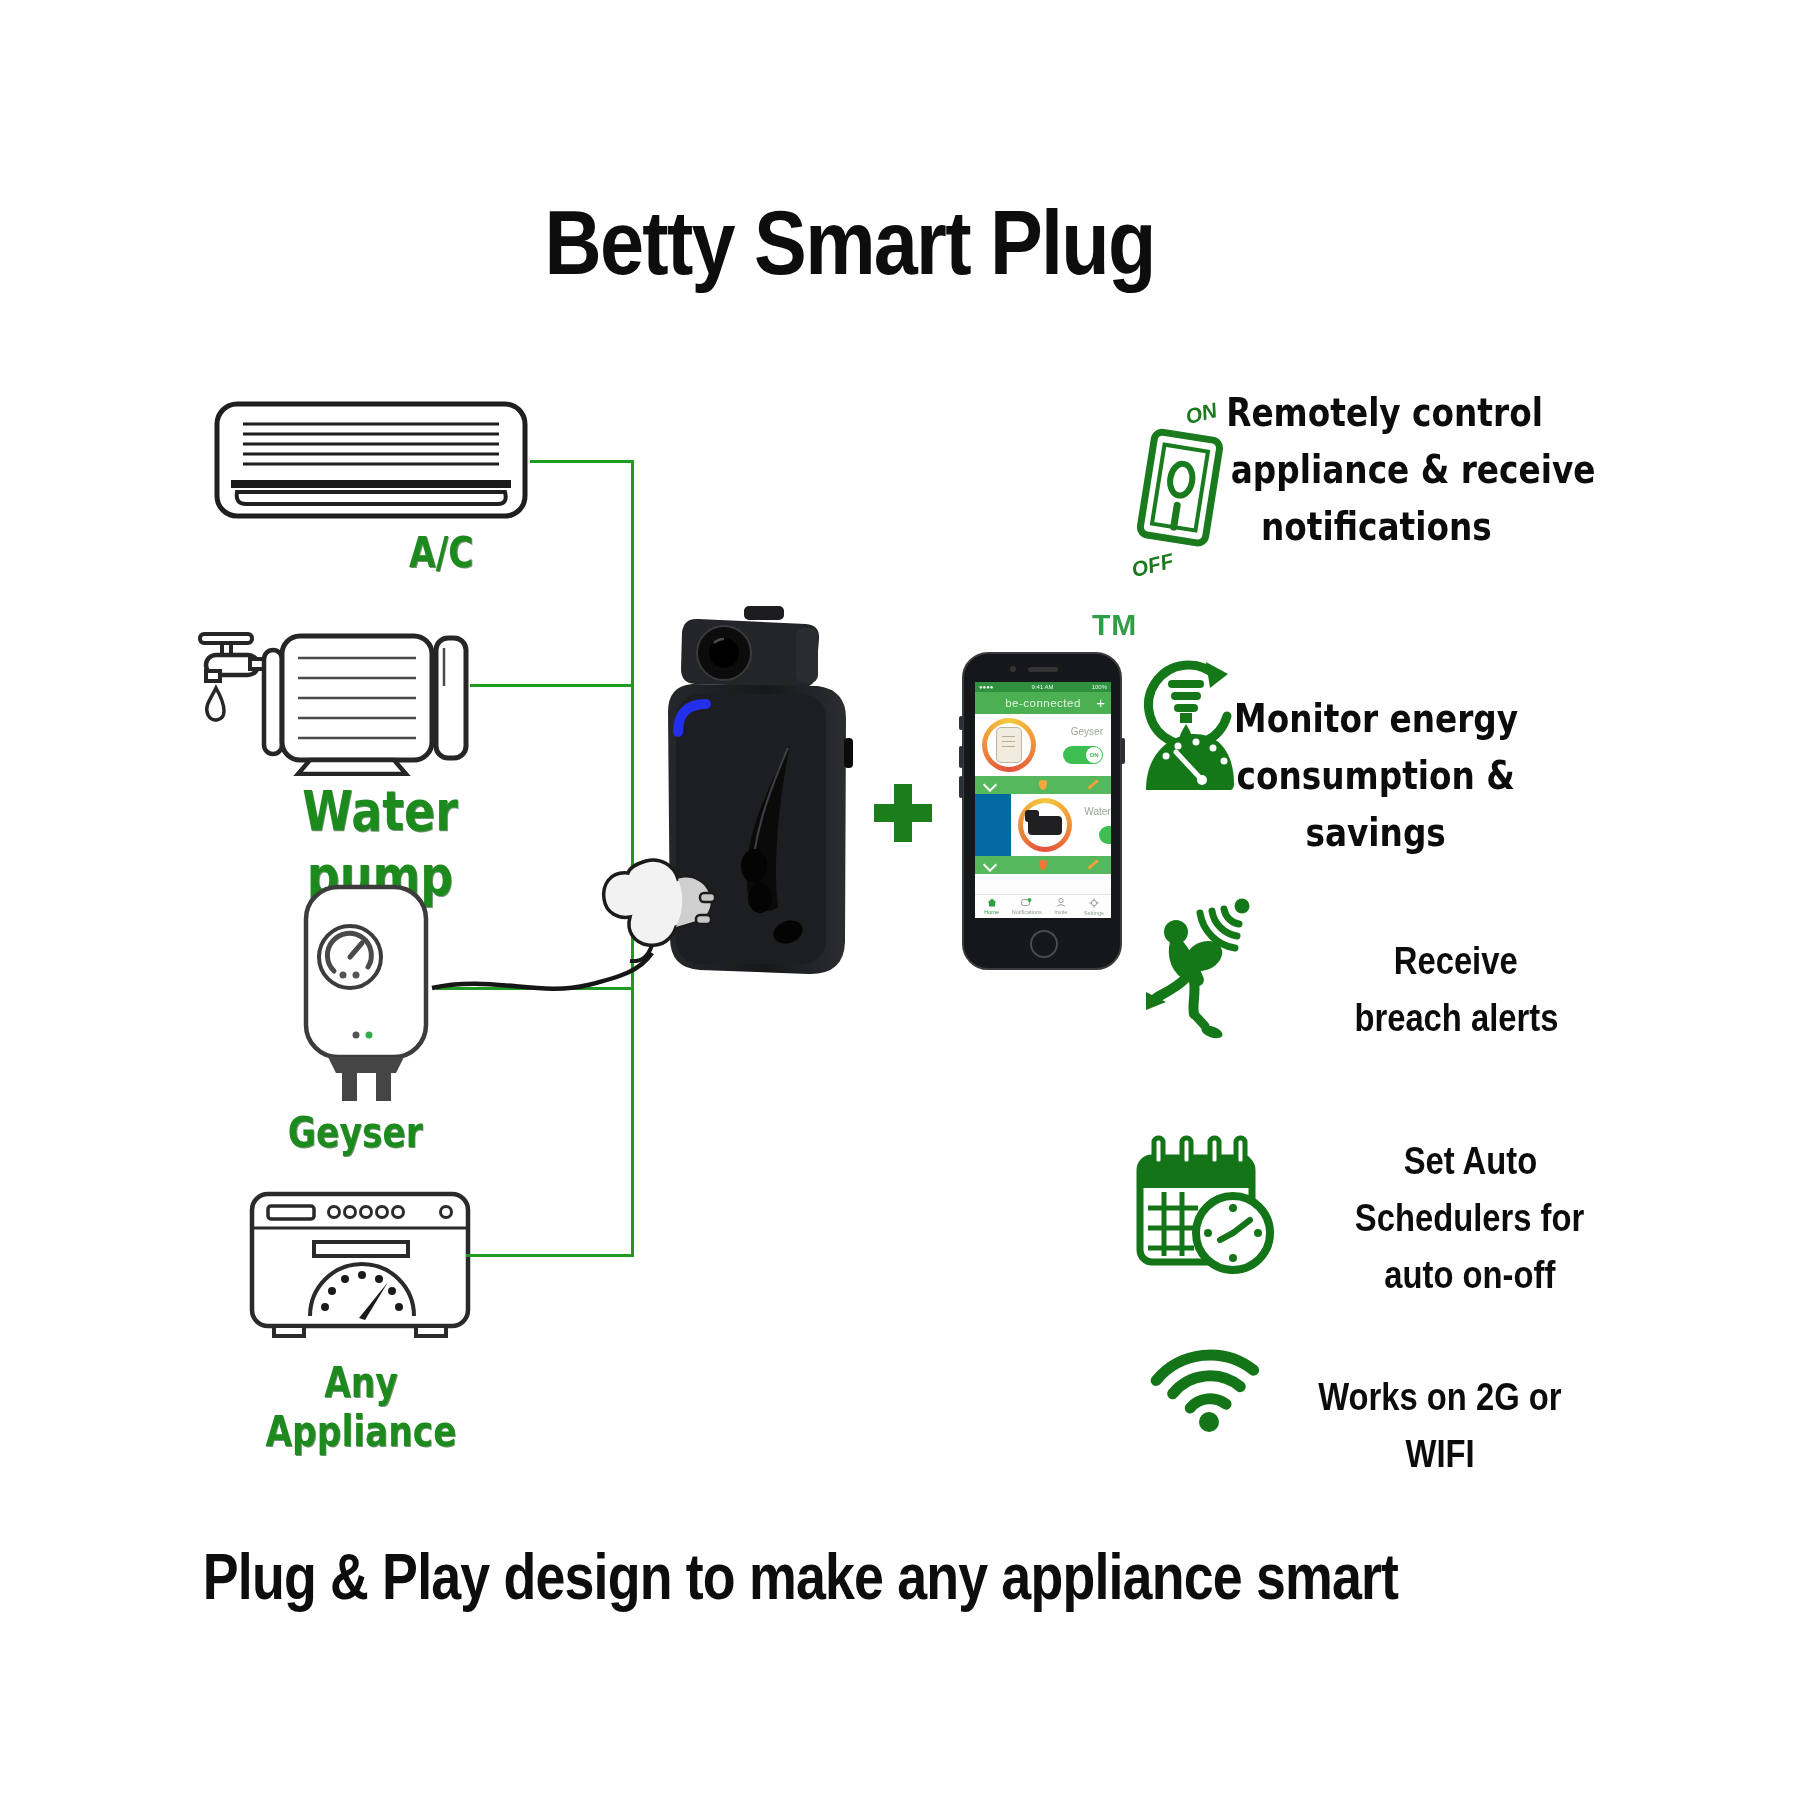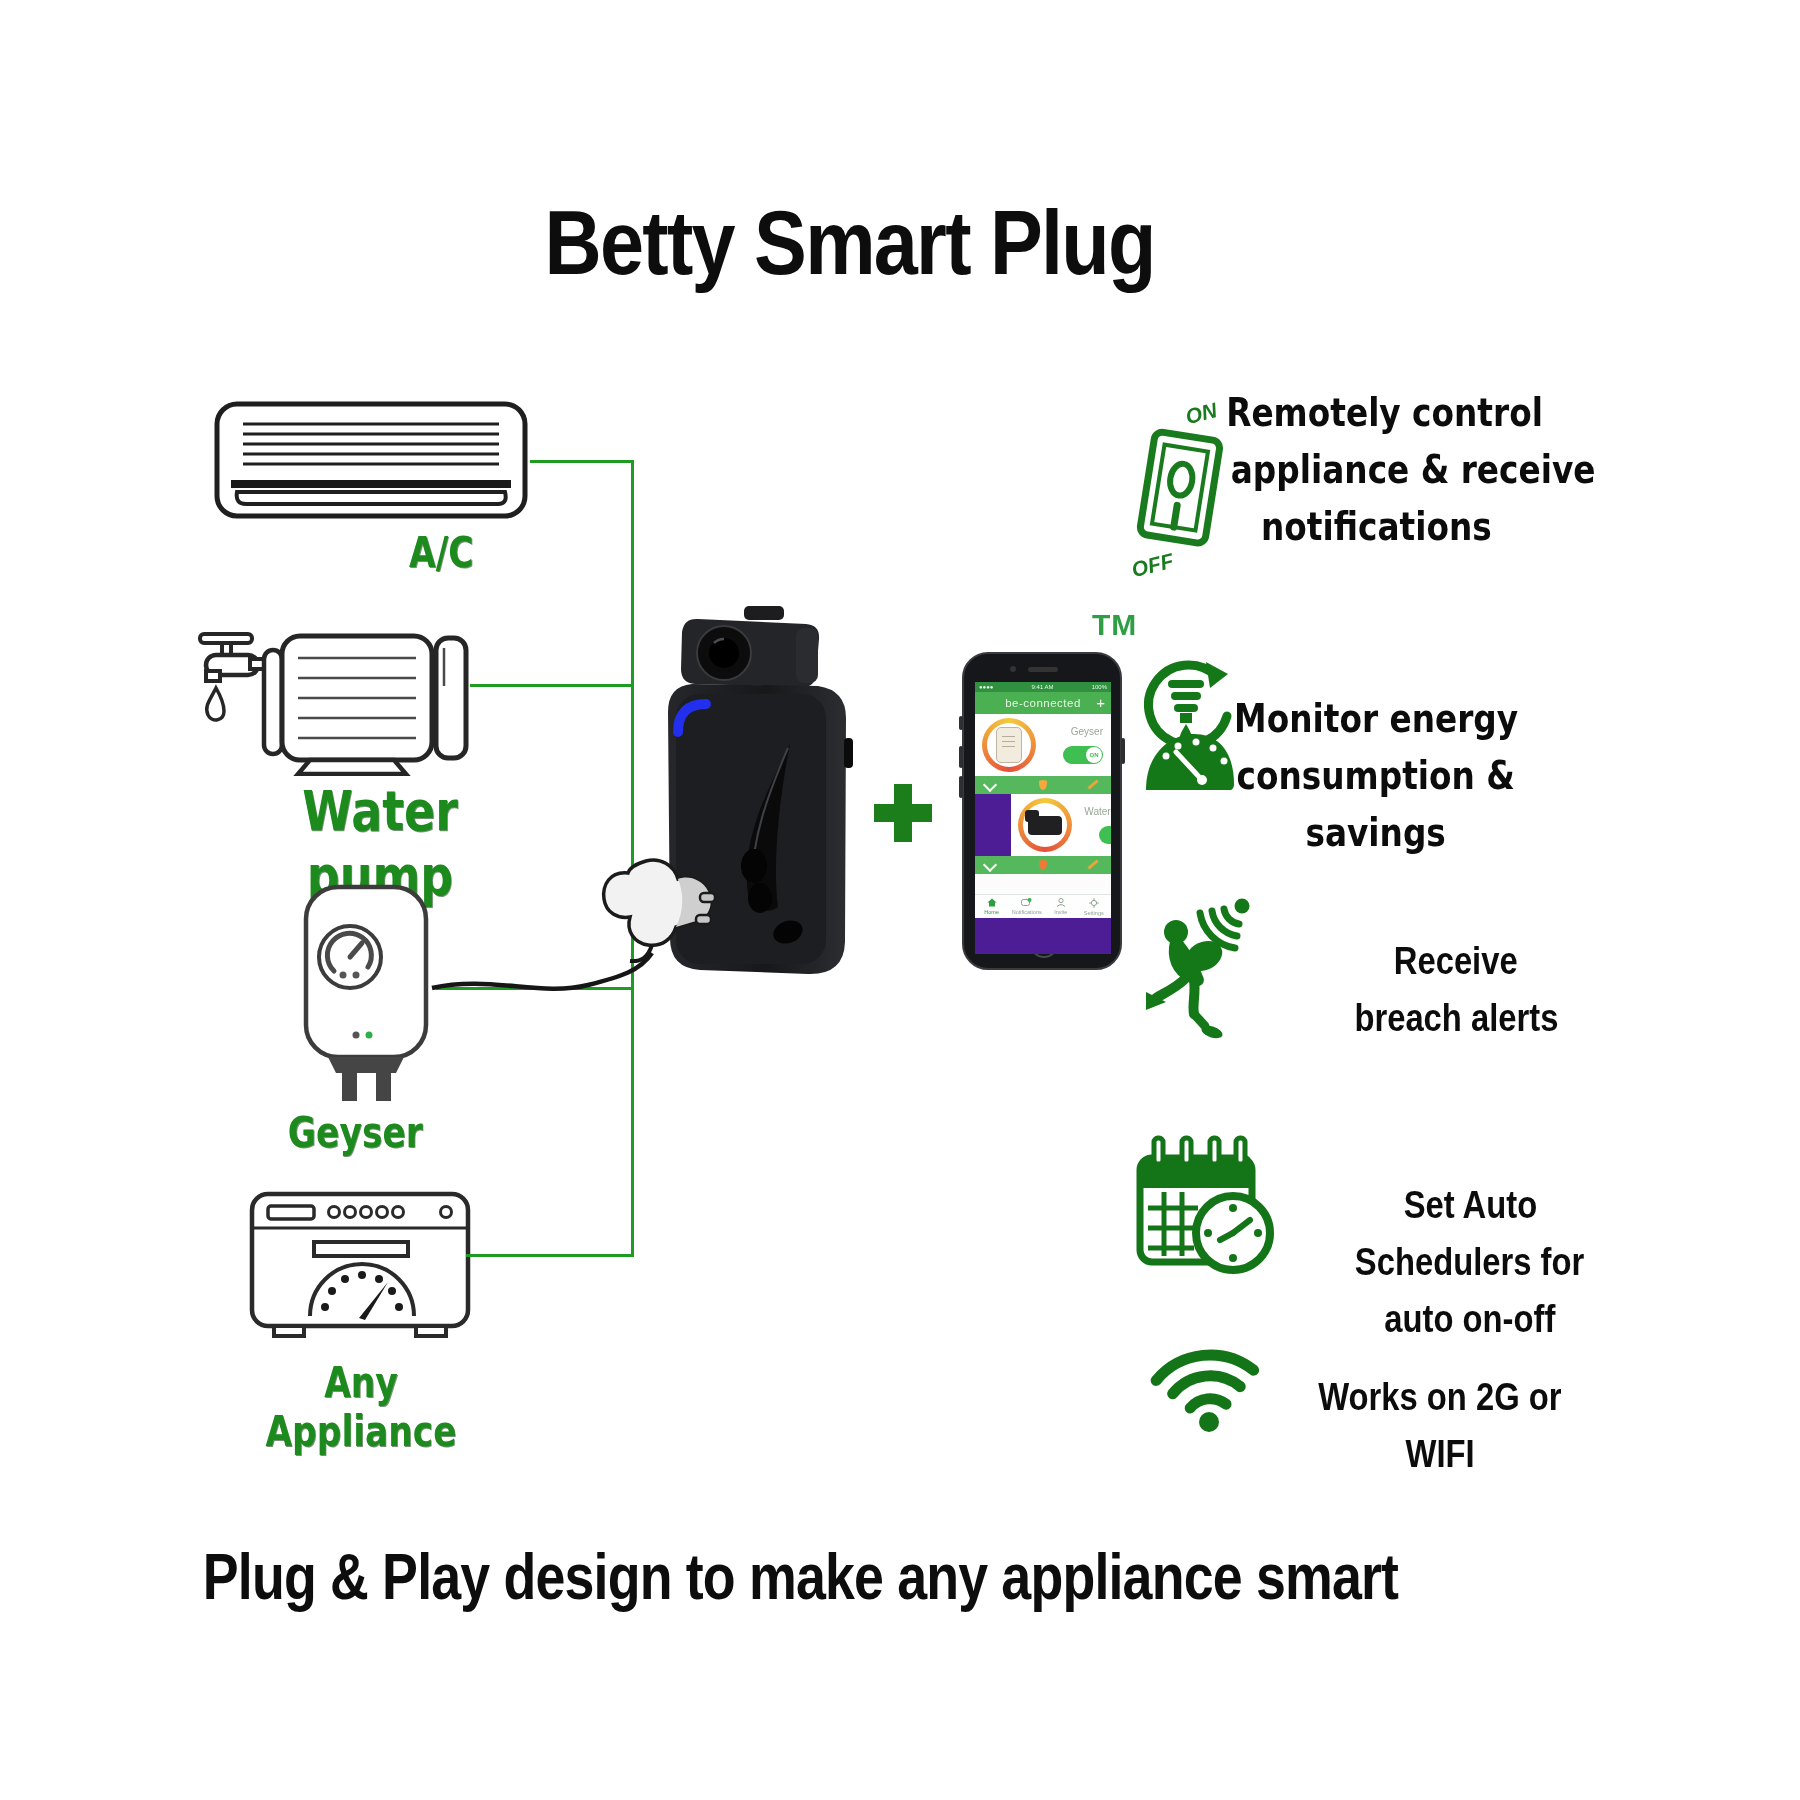--- a/index.html
+++ b/index.html
@@ -28,21 +28,21 @@
   
   .tm{left:1092px;top:608px;font-size:30px;font-weight:bold;color:#2f9e44;letter-spacing:1px;}
   
   .phone{left:962px;top:652px;width:160px;height:318px;background:#16171a;border-radius:26px;
          border:2px solid #3a3b3e;box-sizing:border-box;}
   .phone .ear-slot{left:64px;top:13px;width:30px;height:5px;background:#333;border-radius:3px;}
   .phone .ear-dot{left:46px;top:12px;width:6px;height:6px;background:#333;border-radius:50%;}
   .phone .homebtn{left:66px;top:276px;width:28px;height:28px;border:2px solid #4a4b4e;
                   border-radius:50%;box-sizing:border-box;}
   .sidebtn{background:#2e2f32;border-radius:2px;}
-  .screen{left:11px;top:28px;width:136px;height:272px;background:#4c1d95;overflow:hidden;}
+  .screen{left:11px;top:28px;width:136px;height:236px;background:#0369a1;overflow:hidden;}
   .statusbar{left:0;top:0;width:100%;height:10px;background:#2f9040;display:flex;
              justify-content:space-between;align-items:center;padding:0 4px;box-sizing:border-box;
              color:#eaf5ea;font-size:6px;}
   .appheader{left:0;top:10px;width:100%;height:22px;background:#4bb051;color:#e4f5e2;}
   .appheader .title{width:100%;text-align:center;font-size:11.5px;line-height:22px;letter-spacing:.5px;}
   .appheader .plus{position:absolute;right:6px;top:0;font-size:15px;line-height:21px;color:#fff;}
   .card{left:0;width:136px;height:62px;background:#fff;}
   .ring{position:absolute;left:7px;top:4px;width:54px;height:54px;border-radius:50%;
         background:conic-gradient(#f3c93e,#ef8f3a,#e2523c,#ef8f3a,#f3c93e);
         display:flex;align-items:center;justify-content:center;}
@@ -397,21 +397,21 @@
       <circle cx="97" cy="78" r="4"></circle>
         <circle cx="122" cy="103" r="4"></circle>
       <circle cx="97" cy="128" r="4"></circle>
         <circle cx="72" cy="103" r="4"></circle>
     </g>
     <g stroke="#147418" stroke-width="6" stroke-linecap="round">
       <line x1="97" y1="103" x2="114" y2="90"></line>
         <line x1="97" y1="103" x2="84" y2="110"></line>
     </g>
   </svg>
-  <div class="abs ftext plainf" style="left:1290px;top:1132px;width:360px;margin-top:44px;">
+  <div class="abs ftext plainf" style="left:1290px;top:1132px;width:360px;">
     <div><span>Set Auto</span></div>
     <div><span>Schedulers for</span></div>
     <div><span>auto on-off</span></div>
   </div>
 
   <svg class="abs" style="left:1148px;top:1332px;" width="125" height="105" viewBox="0 0 125 105">
     <g transform="rotate(-6 62 92)" stroke="#147418" stroke-width="11" fill="none" stroke-linecap="round">
       <path d="M44 74 A26 26 0 0 1 80 74"></path>
       <path d="M28 58 A48 48 0 0 1 96 58"></path>
       <path d="M13 43 A70 70 0 0 1 111 43"></path>

